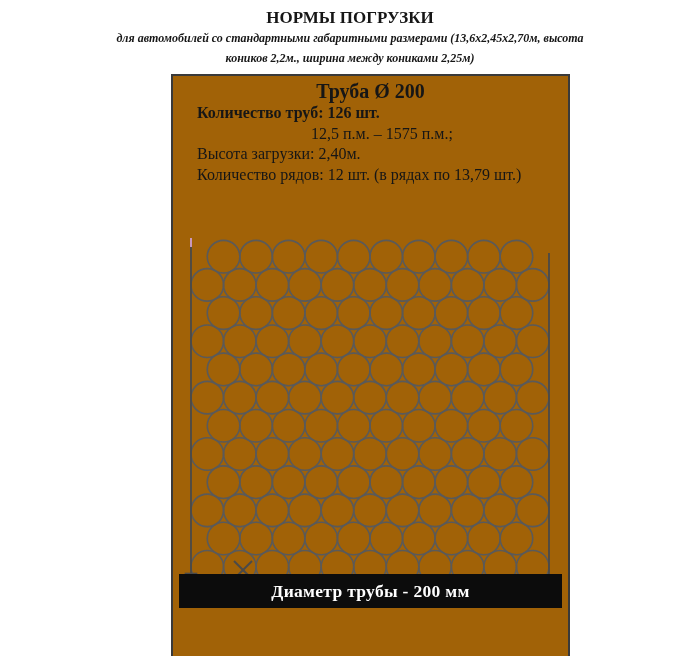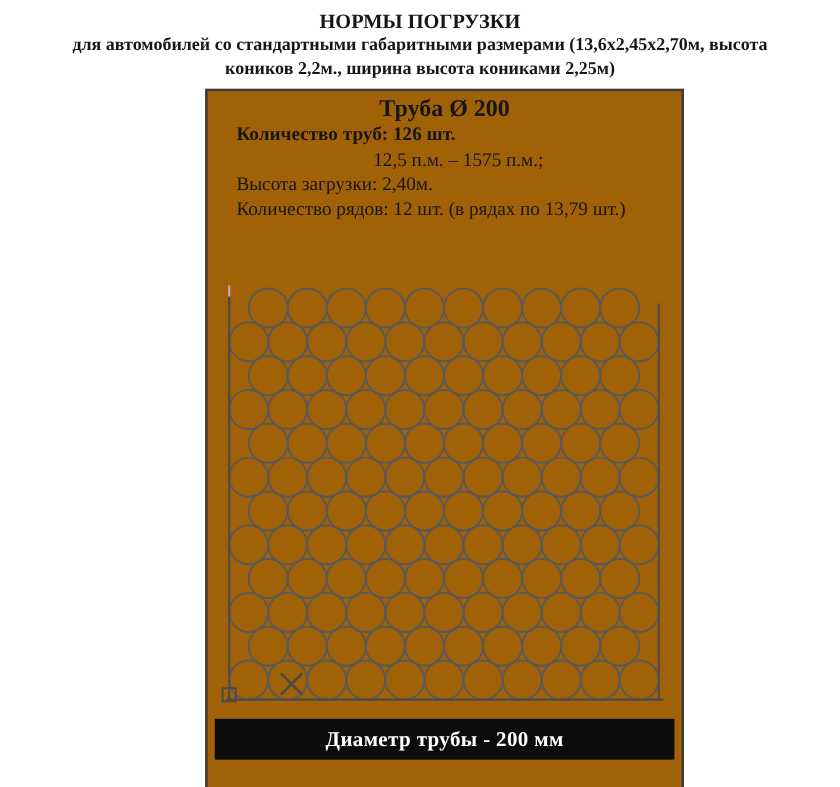--- a/index.html
+++ b/index.html
@@ -17,22 +17,23 @@
   .doc-header {
     padding-top: 8px;
     text-align: center;
     font-weight: bold;
   }
   .doc-title {
     font-size: 17px;
     line-height: 20px;
   }
   .doc-subtitle {
-    font-size: 15px;
+    font-size: 12px;
     line-height: 20px;
+    font-style: italic;
   }
   .card {
     position: absolute;
     left: 171px;
     top: 74px;
     width: 399px;
     height: 621px;
     border: 2px solid #3a3a3a;
     background: #a16207;
   }
@@ -53,42 +54,42 @@
   .diagram {
     position: absolute;
     left: 0;
     top: 0;
     width: 395px;
     height: 569px;
   }
   .footer-bar {
     position: absolute;
     left: 6px;
-    top: 523px;
+    top: 498px;
     width: 383px;
     height: 34px;
     background: #0c0c0c;
     color: #ffffff;
     display: flex;
     align-items: center;
     justify-content: center;
     font-size: 17.5px;
     font-weight: bold;
     letter-spacing: 0.3px;
   }
 </style>
 </head>
 <body>
 
 <div class="page">
 
   <div class="doc-header">
     <div class="doc-title">НОРМЫ ПОГРУЗКИ</div>
     <div class="doc-subtitle">для автомобилей со стандартными габаритными размерами (13,6х2,45х2,70м, высота</div>
-    <div class="doc-subtitle">коников 2,2м., ширина высота кониками 2,25м)</div>
+    <div class="doc-subtitle">коников 2,2м., ширина между кониками 2,25м)</div>
   </div>
 
   <div class="card">
     <div class="card-heading">Труба Ø 200</div>
     <div class="info">
       <div class="line bold">Количество труб: 126 шт.</div>
       <div class="line indent">12,5 п.м. – 1575 п.м.;</div>
       <div class="line">Высота загрузки: 2,40м.</div>
       <div class="line">Количество рядов: 12 шт. (в рядах по 13,79 шт.)</div>
     </div>

